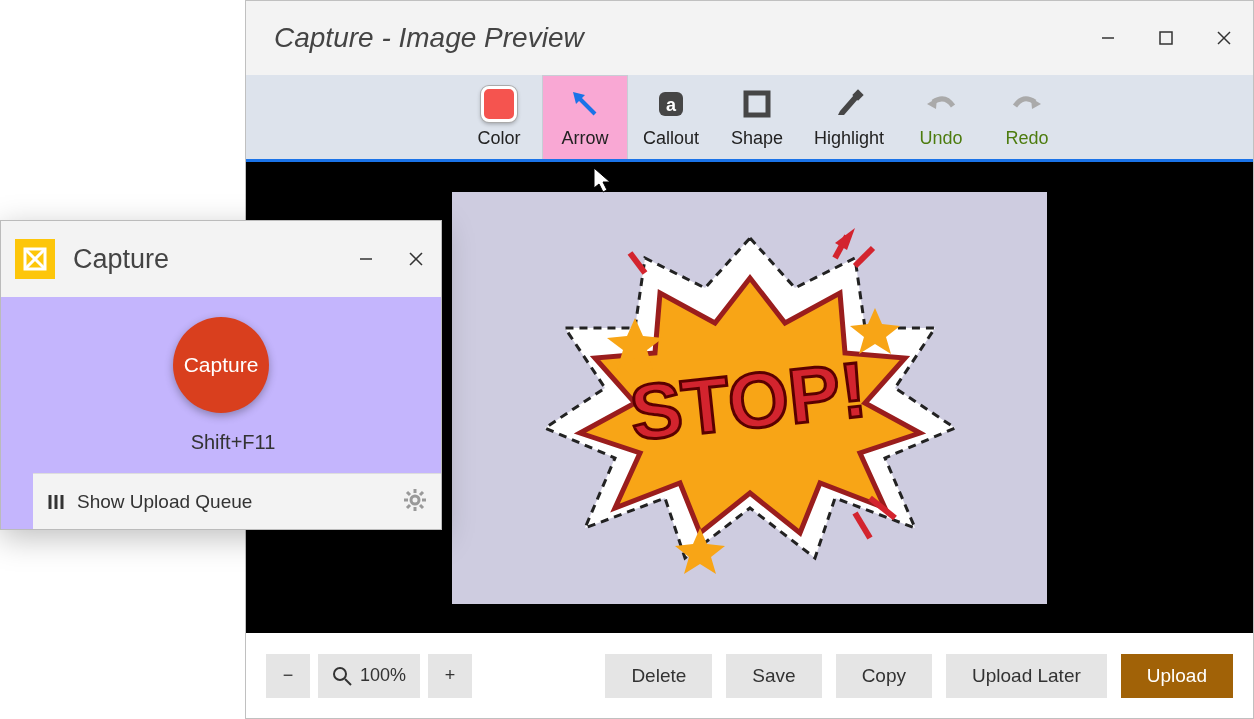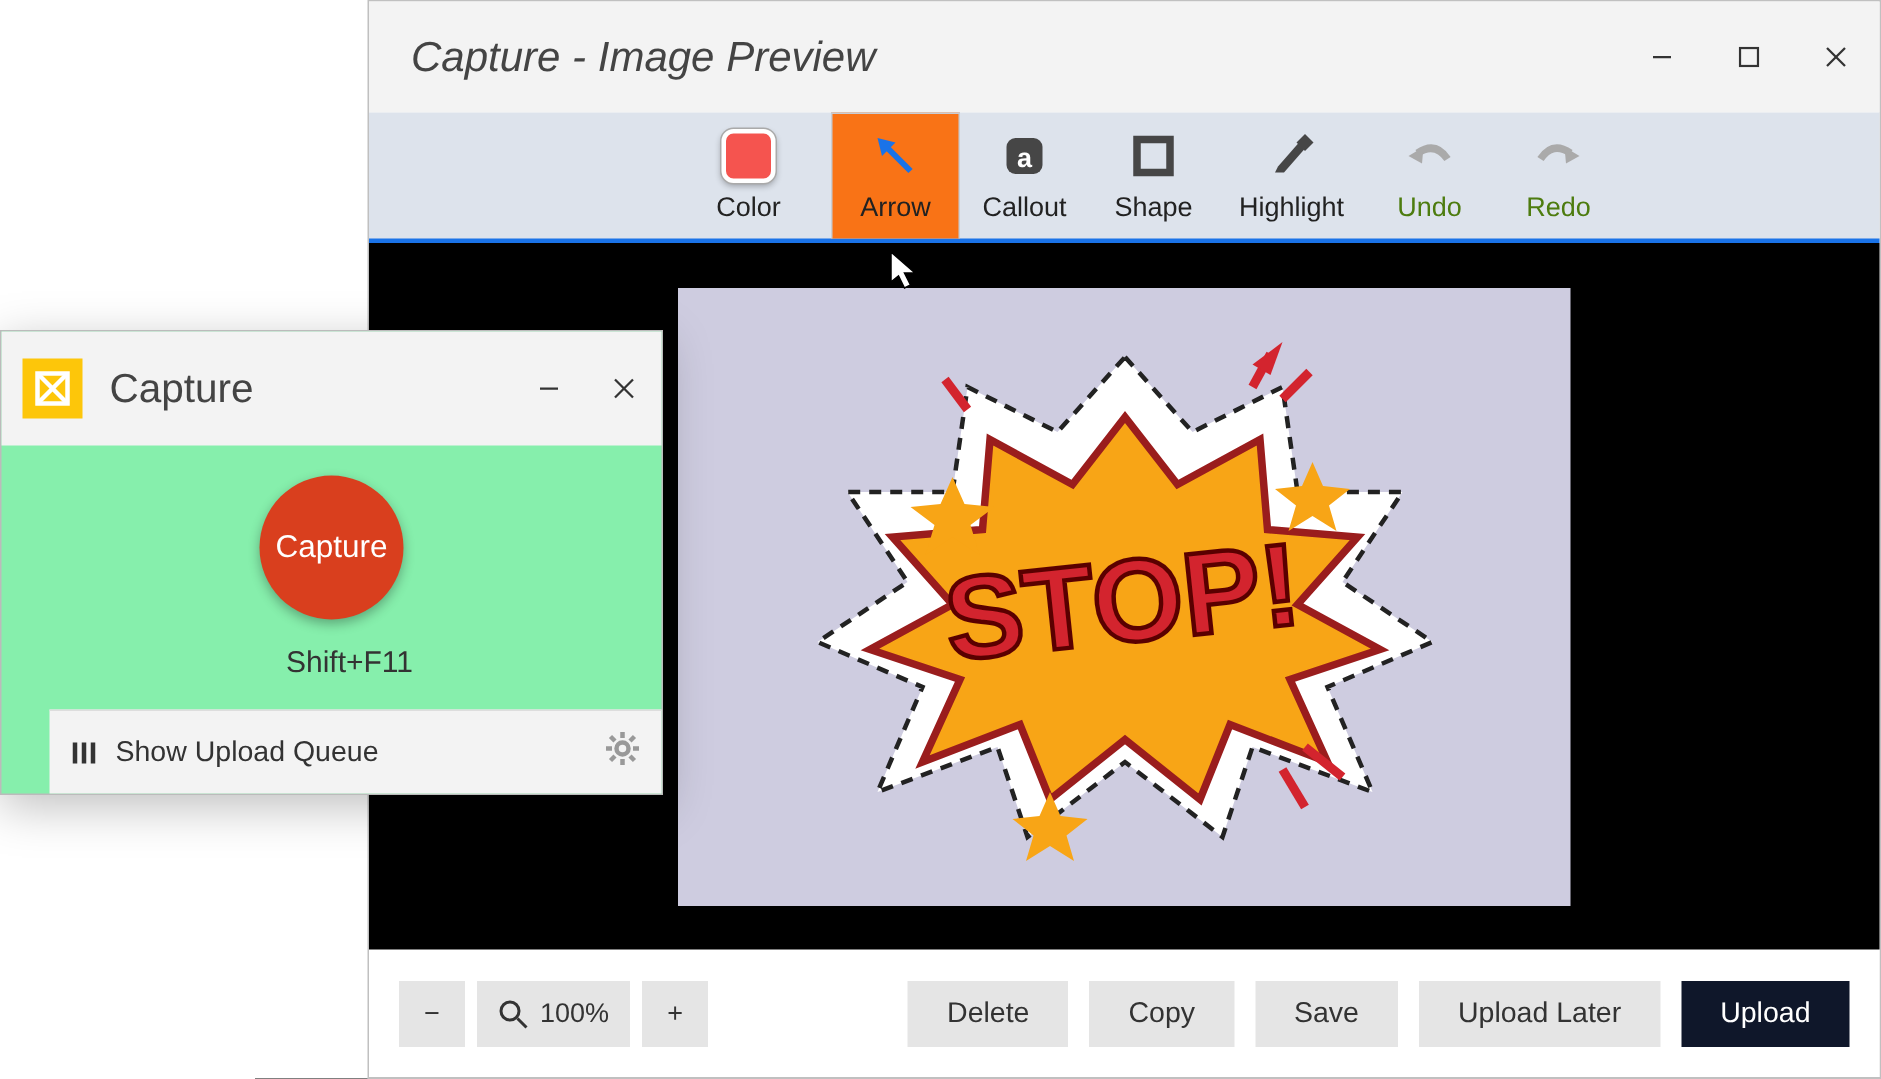--- a/index.html
+++ b/index.html
@@ -47,21 +47,21 @@
     padding-left: 210px;
   }
   .toolbar .tb {
     width: 86px;
     display:flex; flex-direction:column;
     align-items:center; justify-content:center;
     gap:6px;
     color:#222;
     font-size:18px;
   }
-  .toolbar .tb.selected { background:#f97316; border:1px solid #c8cdd5; border-bottom:none;margin-left:12px;}
+  .toolbar .tb.selected { background:#f9a8d4; border:1px solid #c8cdd5; border-bottom:none;}
   .toolbar .tb.disabled { color:#4d7c0f;}
   .toolbar .ico { width:36px; height:36px; display:flex;align-items:center;justify-content:center; }
 
   
   .swatch {
     width:36px;height:36px;
     background:#f5544f;
     border-radius:8px;
     border:3px solid #fff;
     box-shadow:0 0 0 1px #aaa, 0 2px 4px rgba(0,0,0,.3);
@@ -108,37 +108,37 @@
   .action-btn{
     height:44px;
     background:#e5e5e5;
     border:none;
     font-size:19px;
     color:#333;
     padding:0 26px;
     margin-left:14px;
   }
   .action-btn.primary{
-    background:#0f172a;
+    background:#a16207;
     color:#fff;
   }
 
   
   .cursor{
     position:absolute;
     left:594px; top:168px;
     pointer-events:none;
   }
 
   
   .win-small{
     position:absolute;
     left:0; top:220px;
     width:442px; height:310px;
-    background:#86efac;
+    background:#c4b5fd;
     border:1px solid #bbb;
     box-shadow:0 8px 30px rgba(0,0,0,.25);
   }
   .win-small .tb2{
     height:76px;
     background:#f3f3f3;
     display:flex;align-items:center;
     padding-left:14px;
   }
   .app-icon{
@@ -299,22 +299,22 @@
             <line x1="13" y1="13" x2="19" y2="19" stroke="#333" stroke-width="2"></line>
           </svg>
         <span>100%</span>
       </button>
       <button class="btn small">
           <span>+</span>
         </button>
     </div>
     <div class="spacer"></div>
     <button class="action-btn"><span>Delete</span></button>
+    <button class="action-btn"><span>Save</span></button>
     <button class="action-btn"><span>Copy</span></button>
-    <button class="action-btn"><span>Save</span></button>
     <button class="action-btn"><span>Upload Later</span></button>
     <button class="action-btn primary"><span>Upload</span></button>
   </div>
 </div>
 
 <svg class="cursor" width="20" height="26">
   <polygon points="0,0 0,20 5,16 9,24 13,22 9,14 16,14" fill="#fff" stroke="#000" stroke-width="1"></polygon>
 </svg>
 
 <div class="win-small">

